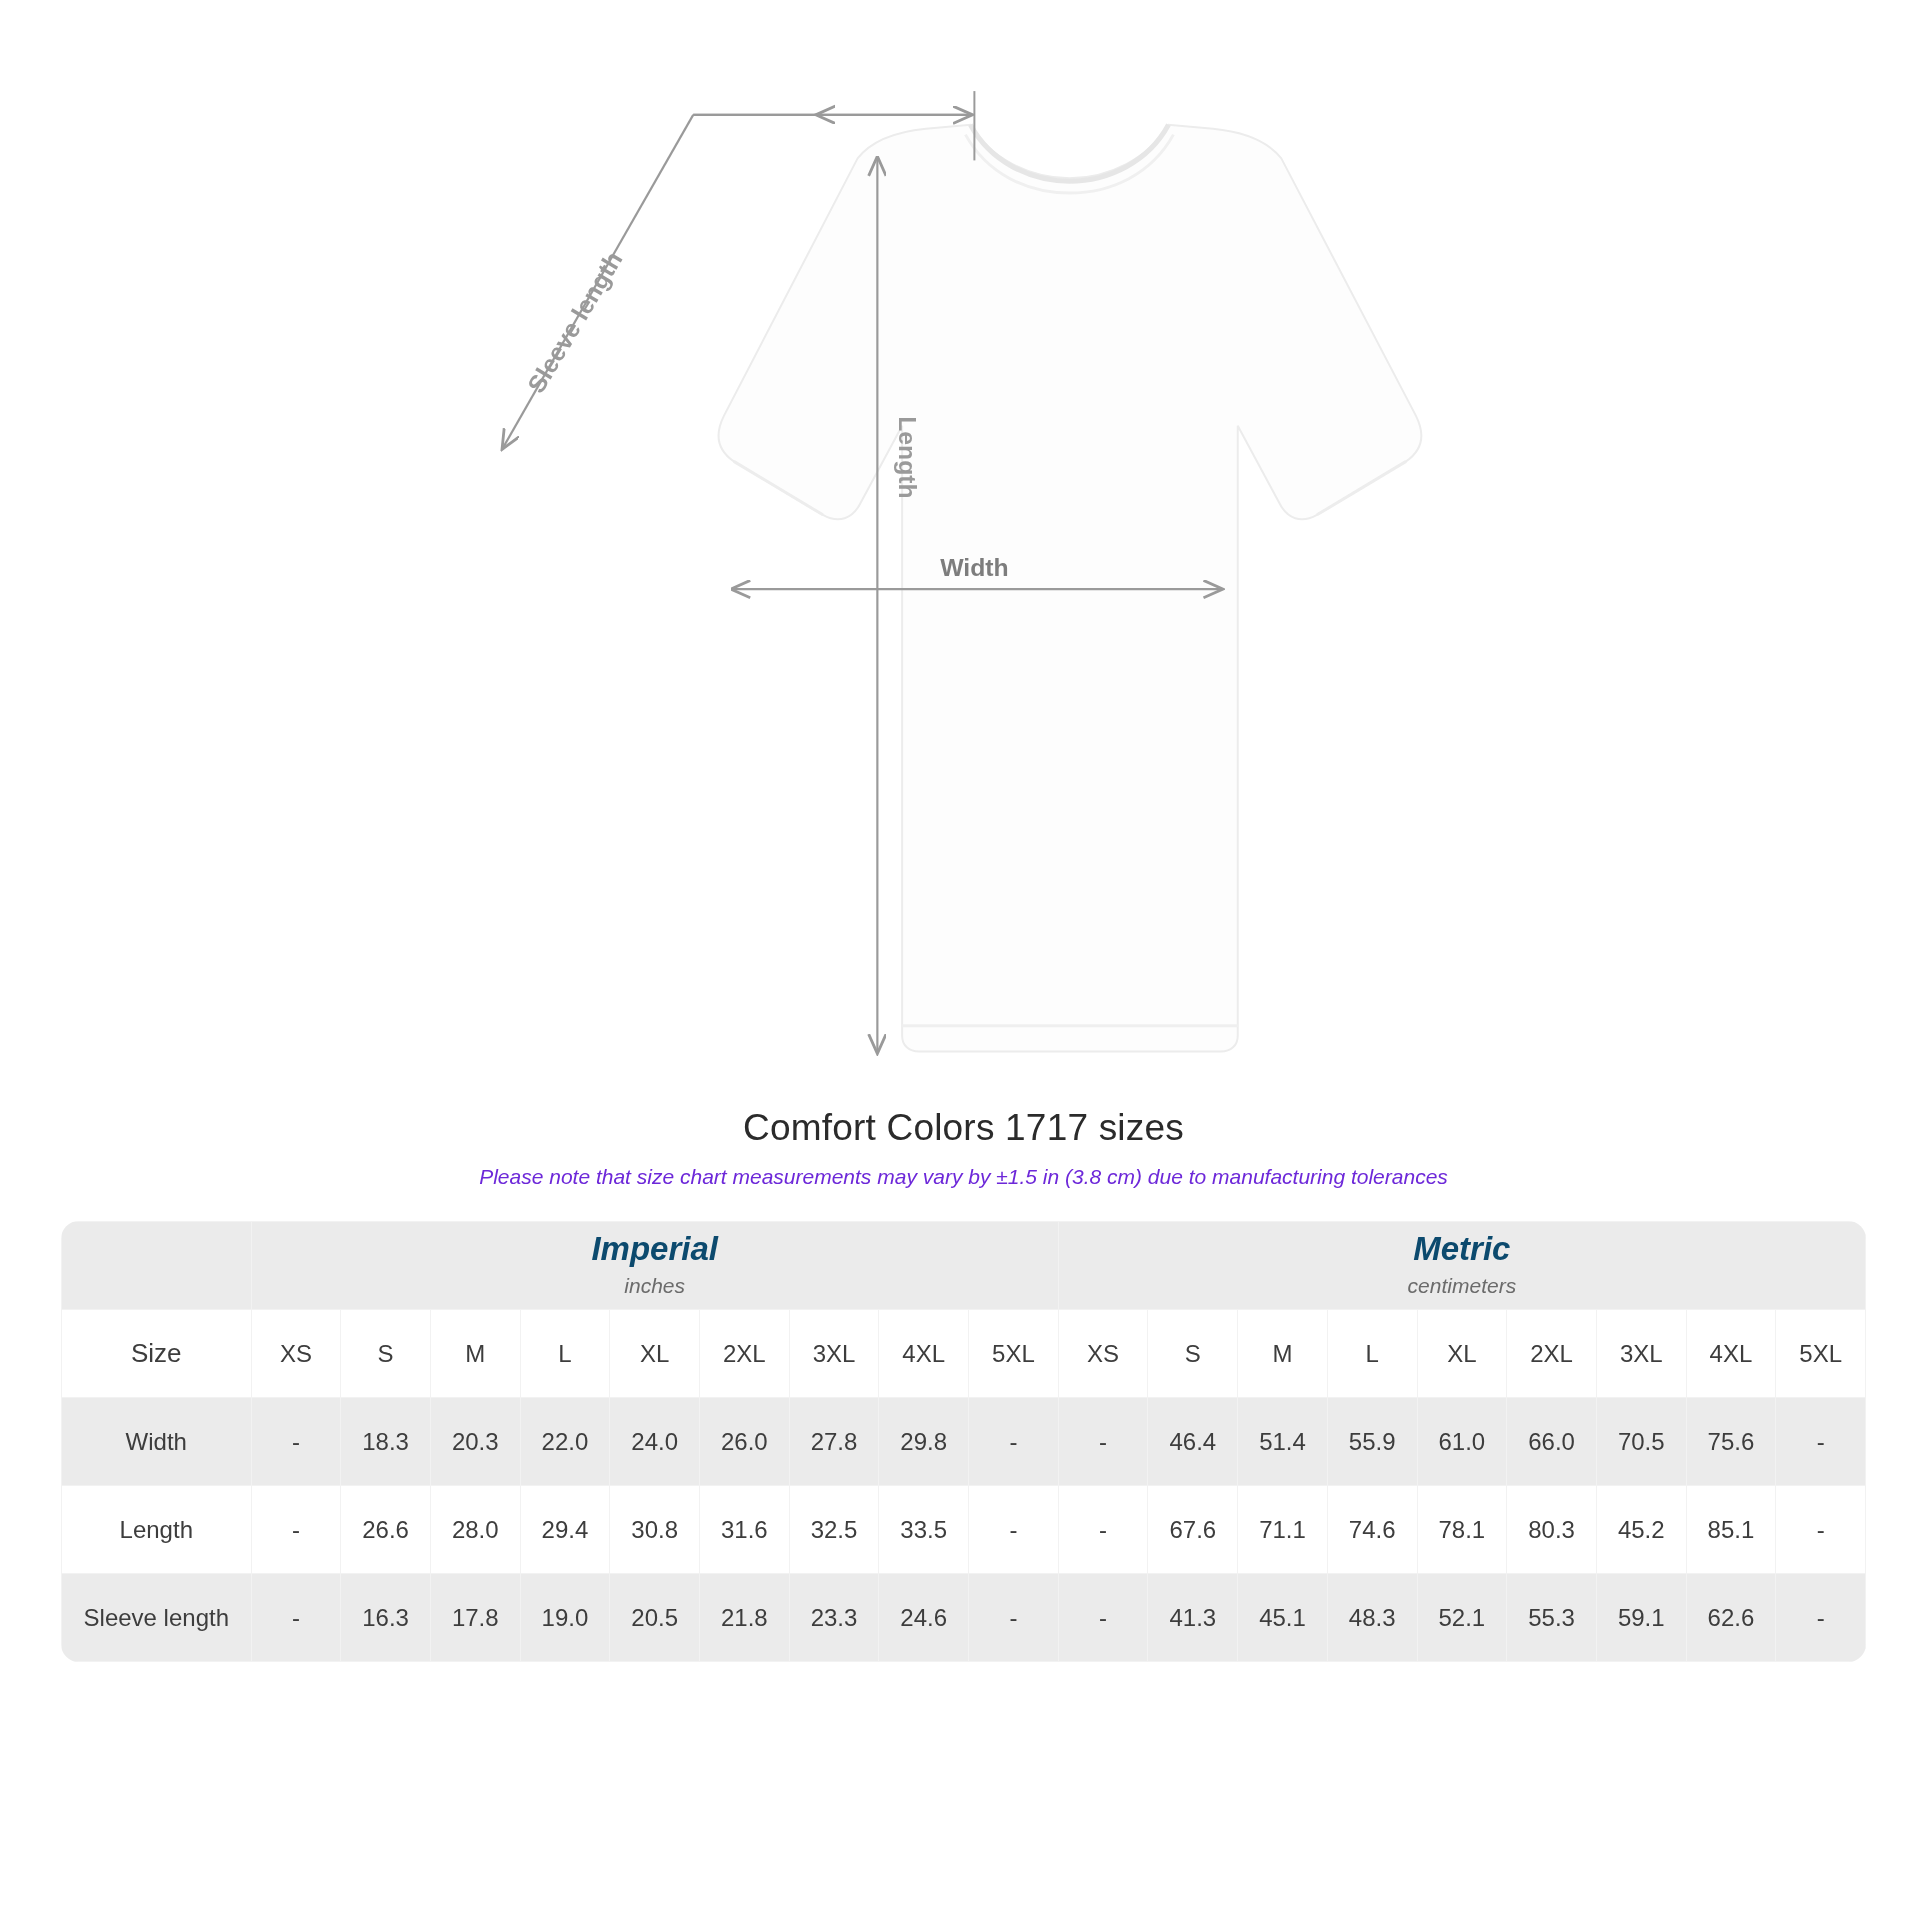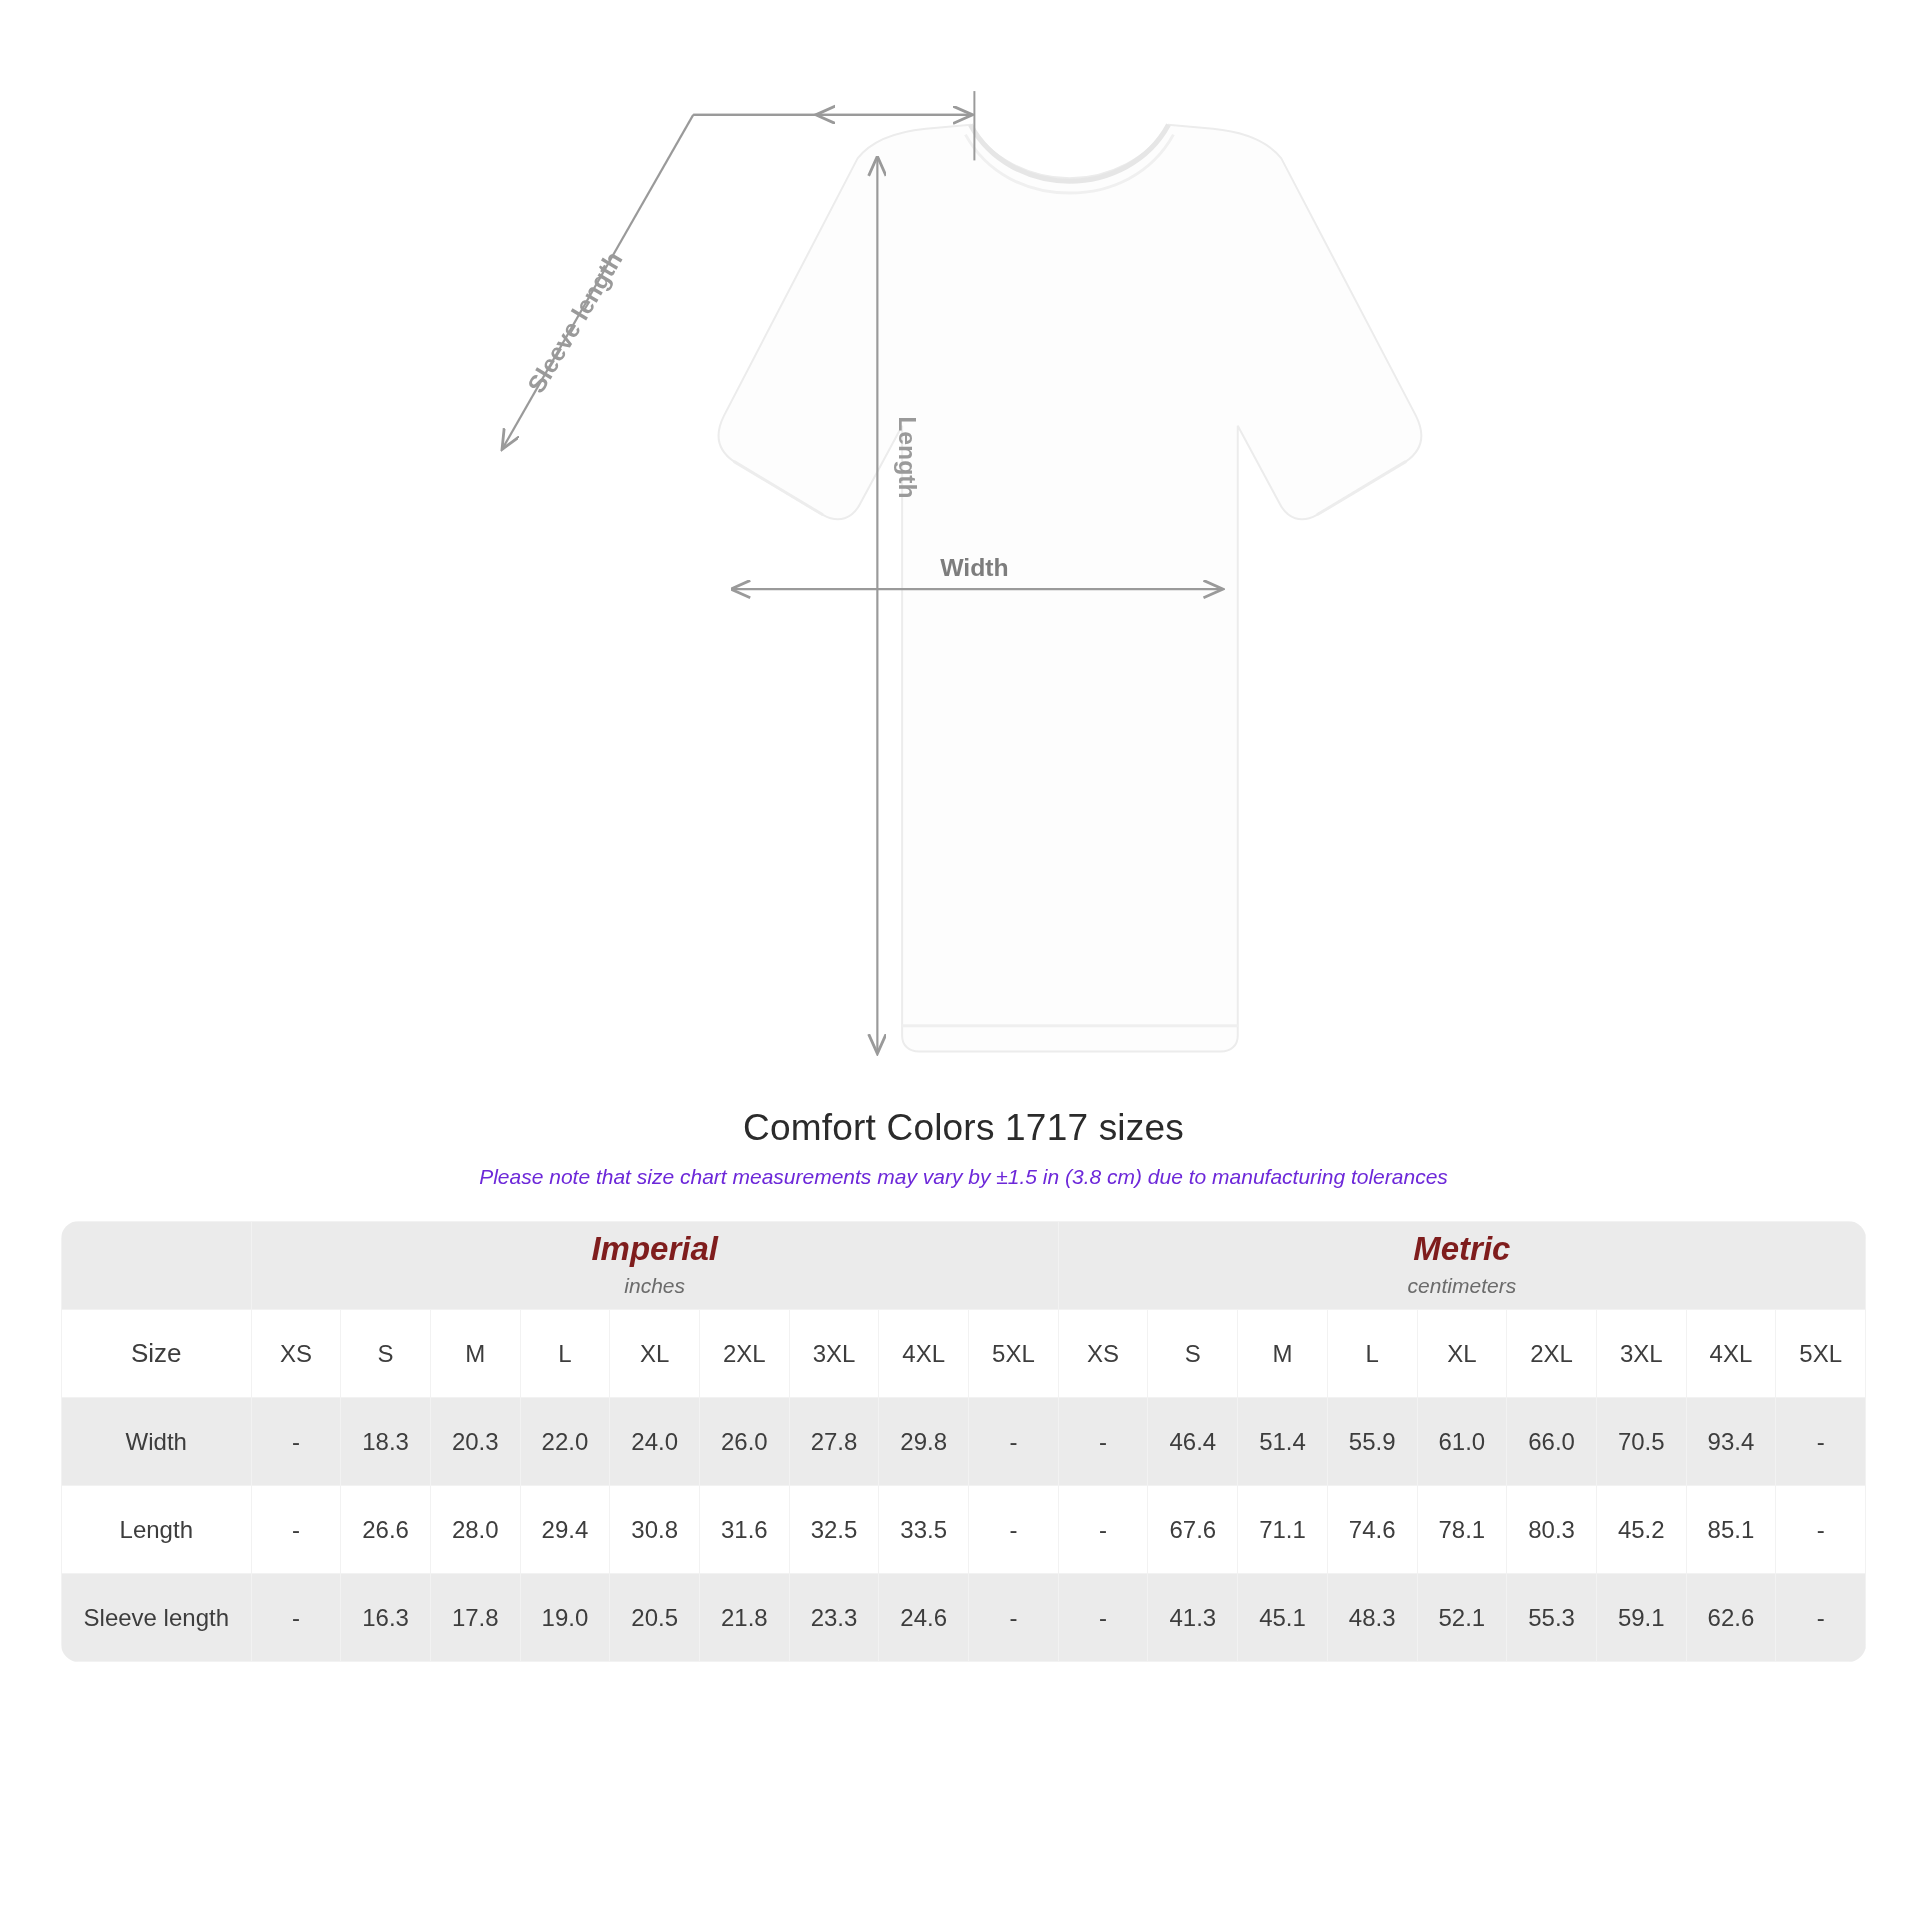--- a/index.html
+++ b/index.html
@@ -75,21 +75,21 @@
   .unit-header td {
     background: #ebebeb;
     border: none;
     height: 147px;
     vertical-align: middle;
   }
   .unit-name {
     font-size: 33px;
     font-weight: bold;
     font-style: italic;
-    color: #7f1d1d;
+    color: #0c4a6e;
     line-height: 1.25;
   }
   .unit-sub {
     font-size: 21px;
     font-style: italic;
     color: #6b6b6b;
     line-height: 1.6;
   }
   .head-row td {
     background: #ffffff;
@@ -258,21 +258,21 @@
           <td>27.8</td>
           <td>29.8</td>
           <td>-</td>
           <td>-</td>
           <td>46.4</td>
           <td>51.4</td>
           <td>55.9</td>
           <td>61.0</td>
           <td>66.0</td>
           <td>70.5</td>
-          <td>93.4</td>
+          <td>75.6</td>
           <td>-</td>
         </tr>
 
         <tr class="row-plain">
           <td class="rowlabel">Length</td>
           <td>-</td>
           <td>26.6</td>
           <td>28.0</td>
           <td>29.4</td>
           <td>30.8</td>

